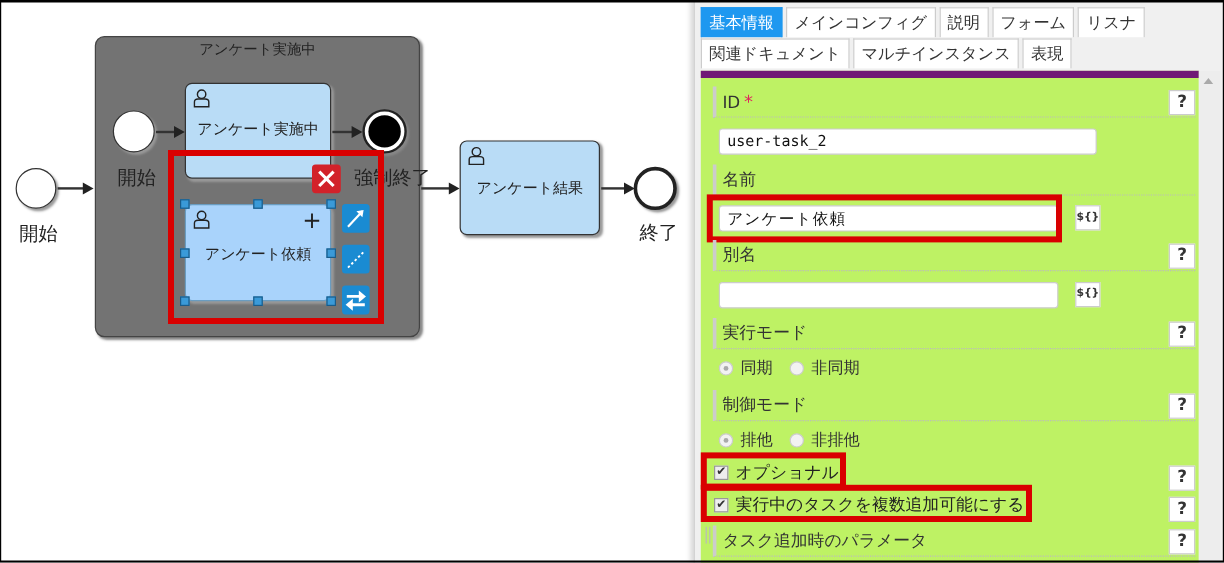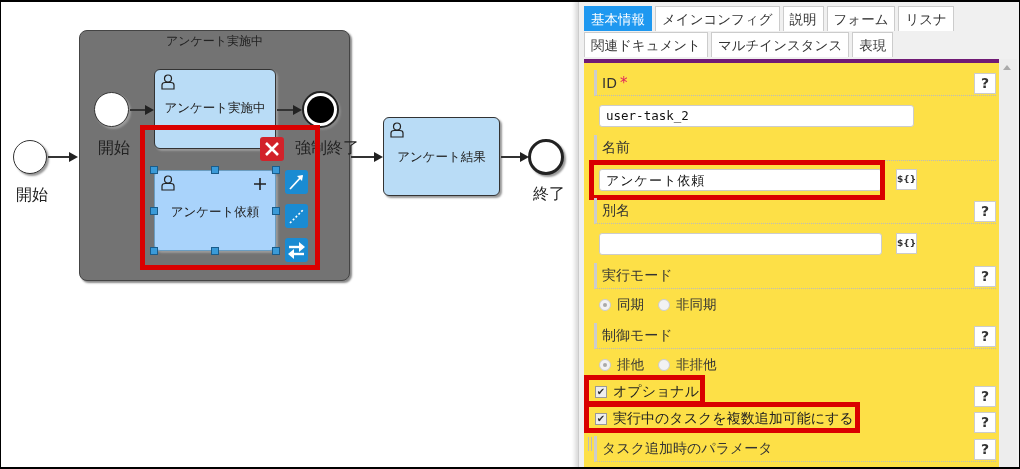--- a/index.html
+++ b/index.html
@@ -27,21 +27,21 @@
   .handle { width: 8px; height: 8px; background: #3a9ad8; border: 1px solid #1a5c8a; }
   .ctx-btn { width: 23px; height: 24px; background: #1a8bd2; border-radius: 3px; }
   .del-btn { width: 24px; height: 24px; background: #d2222a; border-radius: 3px; }
 
   
   .panel { position: absolute; left: 578px; top: 0; width: 442px; height: 469px; background: #f0f0f0; border-left: 1px solid #ccc; box-shadow: -3px 0 4px rgba(0,0,0,0.15); }
   .tabs { position: absolute; left: 5px; top: 6px; width: 420px; }
   .tab-row { display: flex; height: 25px; margin-bottom: 1px; text-align: center; }
   .tab { height: 25px; padding: 0 6px; line-height: 24px; border: 1px solid #ccc; border-bottom: none; background: #fff; margin-right: 3px; font-size: 13.5px; color: #333; }
   .tab.active { background: #1e98f0; color: #fff; border-color: #1e98f0; }
-  .content { position: absolute; left: 5px; top: 59px; width: 415px; height: 410px; background: #fde047; border-top: 4px solid #701a75; }
+  .content { position: absolute; left: 5px; top: 59px; width: 415px; height: 410px; background: #bef264; border-top: 6px solid #701a75; }
   .scroll { position: absolute; left: 420px; top: 59px; width: 18px; height: 410px; background: #ededed; }
   .scroll-up { position: absolute; left: 4px; top: 6px; width: 0; height: 0; border-left: 4px solid transparent; border-right: 4px solid transparent; border-bottom: 5px solid #aaa; }
   .section { position: absolute; left: 10px; width: 402px; height: 26px; border-left: 3px solid #ccc; border-bottom: 1px dotted #bbb; }
   .section-label { position: absolute; left: 5px; top: 4px; font-size: 14px; color: #333; }
   .req { color: #e0245e; font-size: 15px; margin-left: 3px; }
   .help { position: absolute; right: 0; top: 3px; width: 22px; height: 21px; border: 1px solid #ccc; background: #fff; text-align: center; font-weight: bold; font-size: 14px; line-height: 19px; color: #333; }
   .input { position: absolute; left: 15px; height: 22px; background: #fff; border: 1px solid #ccc; border-radius: 3px; padding: 2px 6px; font-size: 13px; color: #111; }
   .mono { font-family: "DejaVu Sans Mono", monospace; font-size: 12.5px; }
   .expr { position: absolute; width: 21px; height: 21px; background: #fff; border: 1px solid #ccc; font-size: 9px; font-weight: bold; text-align: center; line-height: 19px; color: #333; }
   .radio-row { position: absolute; left: 15px; font-size: 13.5px; color: #333; display: flex; align-items: center; }

